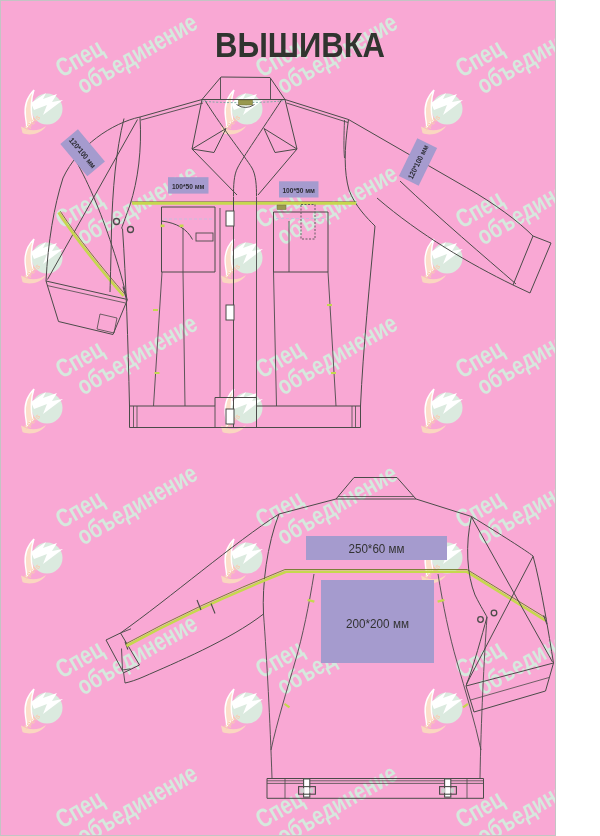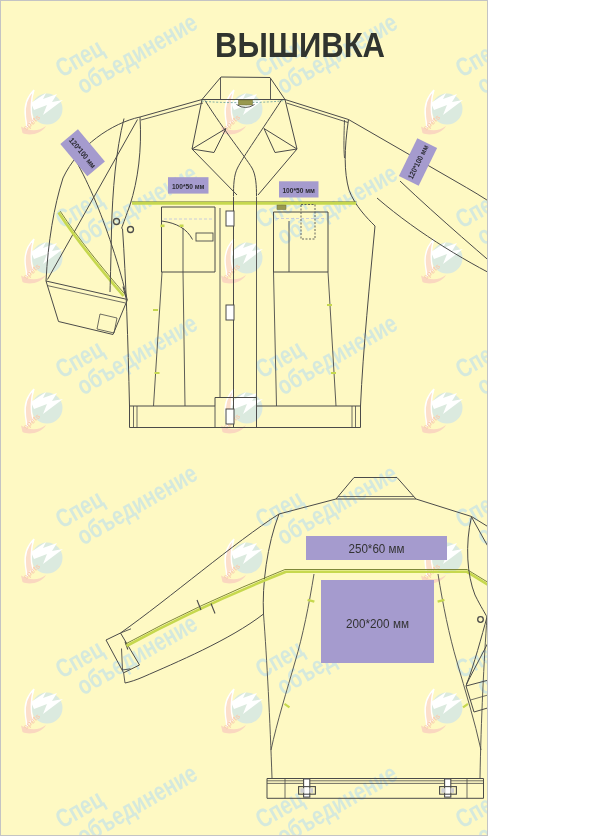--- a/index.html
+++ b/index.html
@@ -1,17 +1,17 @@
 <!DOCTYPE html>
 <html><head>
 <meta charset="utf-8">
 <style>
 html,body{margin:0;padding:0}
 body{width:600px;height:836px;font-family:"Liberation Sans",sans-serif;background:#fff}
-.page{position:relative;width:488px;height:836px;box-sizing:border-box;border:1px solid #c4c4c4;background:#fef9c3;overflow:hidden}
+.page{position:relative;width:556px;height:836px;box-sizing:border-box;border:1px solid #c4c4c4;background:#f9a8d4;overflow:hidden}
 svg{position:absolute;left:-1px;top:-1px}
 </style>
 </head>
 <body>
 
 <div class="page">
 <svg width="600" height="836" viewBox="0 0 600 836">
 <defs>
 
 <g id="wlogo">

